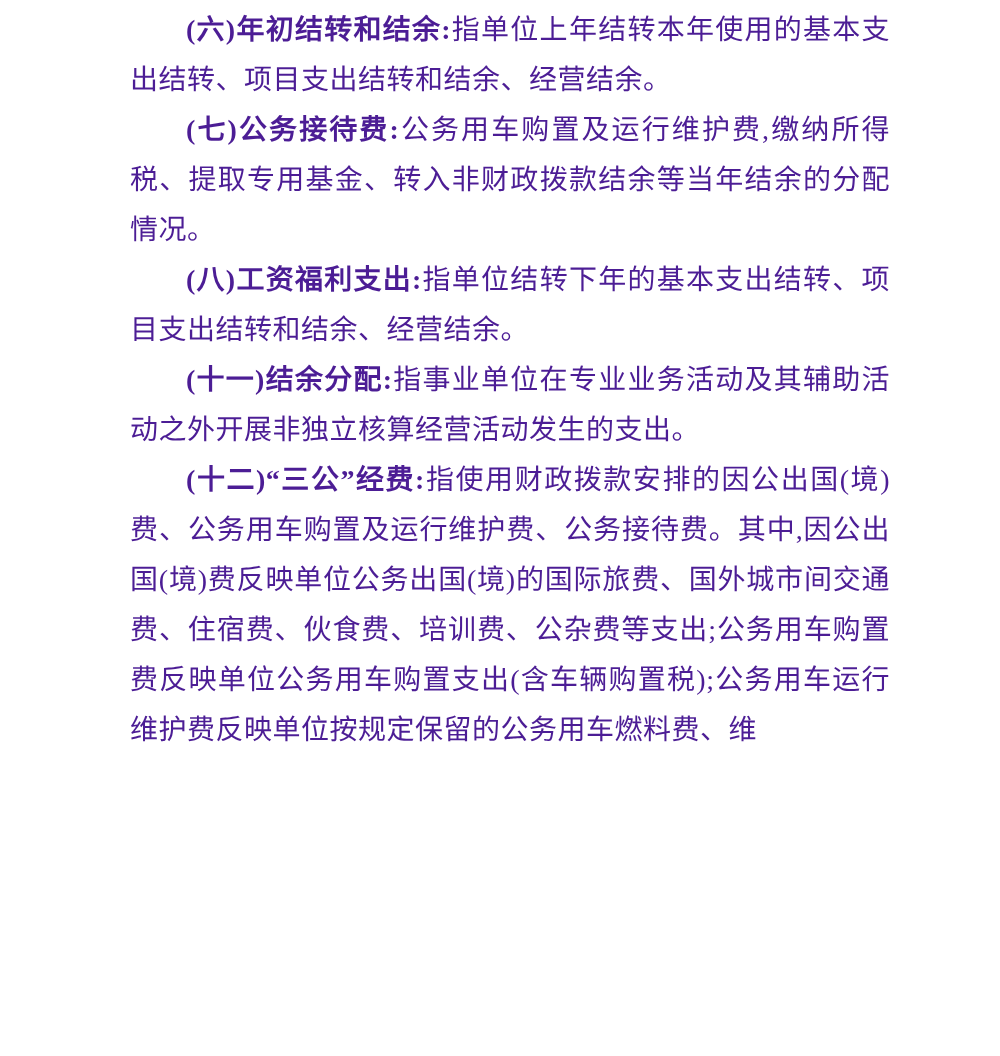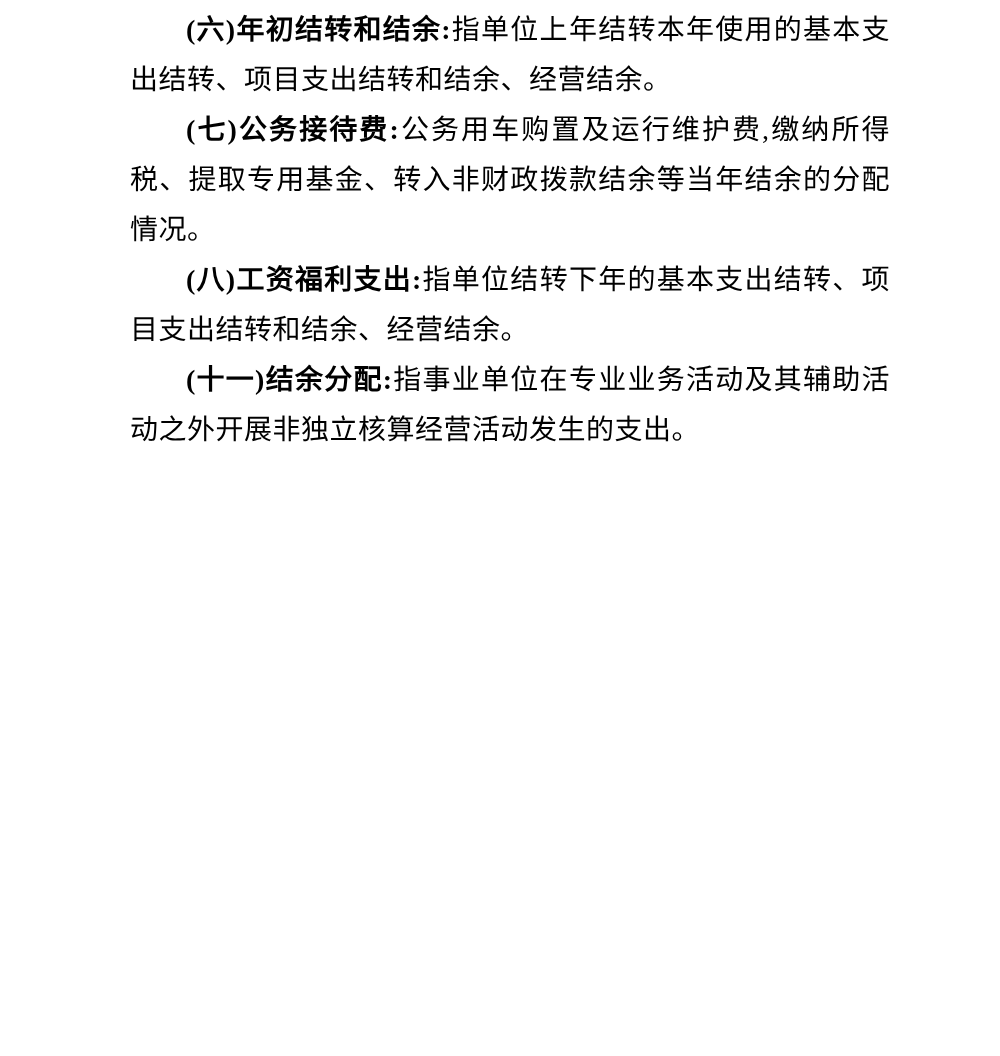--- a/index.html
+++ b/index.html
@@ -11,21 +11,21 @@
     width: 1000px;
     height: 1056px;
     overflow: hidden;
   }
   .page {
     box-sizing: border-box;
     width: 1000px;
     height: 1056px;
     padding: 5px 110px 0 130px;
     background: #ffffff;
-    color: #000000;
+    color: #4c1d95;
     font-family: "Liberation Serif", "DejaVu Serif", serif;
     font-size: 28px;
     line-height: 50px;
     text-align: justify;
     text-justify: inter-ideograph;
     letter-spacing: 0.5px;
   }
   .page p {
     margin: 0;
     padding: 0;
@@ -44,14 +44,15 @@
   <p><span class="term">(六)年初结转和结余:</span><span>指单位上年结转本年使用的基本支出结转、项目支出结转和结余、经营结余。</span></p>
 
   <p><span class="term">(七)公务接待费:</span><span>公务用车购置及运行维护费,缴纳所得税、提取专用基金、转入非财政拨款结余等当年结余的分配情况。</span></p>
 
   <p><span class="term">(八)工资福利支出:</span><span>指单位结转下年的基本支出结转、项目支出结转和结余、经营结余。</span></p>
 
 
 
   <p><span class="term">(十一)结余分配:</span><span>指事业单位在专业业务活动及其辅助活动之外开展非独立核算经营活动发生的支出。</span></p>
 
+  <p><span class="term">(十二)“三公”经费:</span><span>指使用财政拨款安排的因公出国(境)费、公务用车购置及运行维护费、公务接待费。其中,因公出国(境)费反映单位公务出国(境)的国际旅费、国外城市间交通费、住宿费、伙食费、培训费、公杂费等支出;公务用车购置费反映单位公务用车购置支出(含车辆购置税);公务用车运行维护费反映单位按规定保留的公务用车燃料费、维</span></p>
 
 </div>
 
 </body></html>

